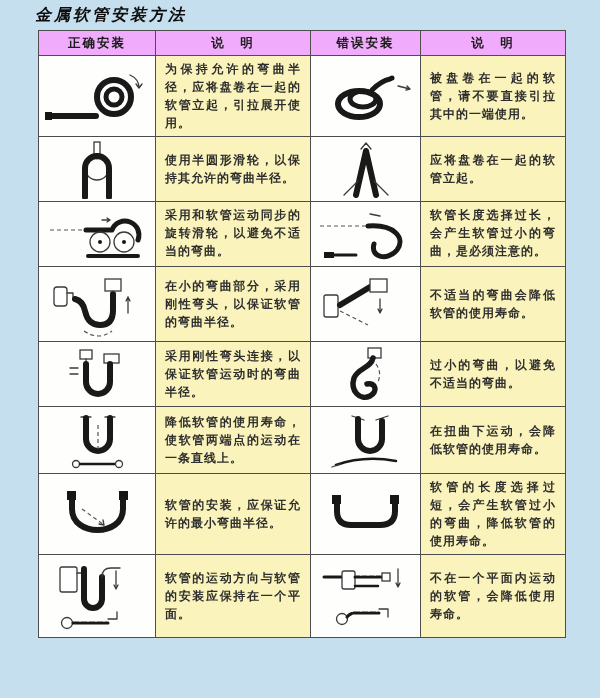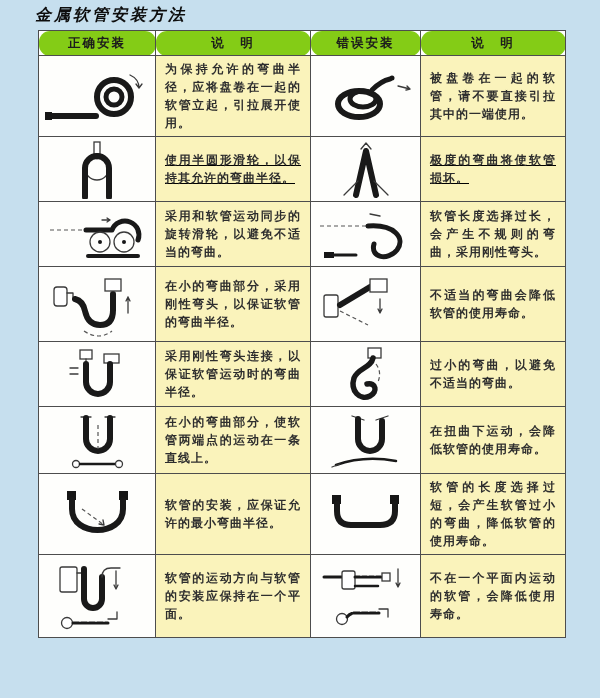--- a/index.html
+++ b/index.html
@@ -12,31 +12,31 @@
     margin:0;padding:5px 16px 4px 35px;
     font-size:16px;font-weight:bold;font-style:italic;
     color:#0d0d0d;letter-spacing:3px;
   }
   table.install{
     border-collapse:collapse;margin-left:38px;width:527px;table-layout:fixed;
     background:#fff;
   }
   table.install th, table.install td{border:1px solid #4d4d4d;}
   table.install th{
-    background:#84cc16;color:#1c1c1c;
+    background:#f0abfc;color:#1c1c1c;
     font-size:12.5px;font-weight:bold;letter-spacing:2px;
-    height:22px;text-align:center;border-radius:11px;
+    height:22px;text-align:center;
   }
   td.img{background:#fefefc;text-align:center;vertical-align:middle;padding:2px;}
   td.desc{
     background:#faf3bb;color:#2e2e2e;
     font-size:12px;font-weight:bold;line-height:1.5;letter-spacing:1px;
     padding:4px 9px;vertical-align:middle;text-align:justify;
   }
-  tr.rh1{height:77px;padding-left:40px;} tr.rh2{height:65px;text-decoration:underline;} tr.rh3{height:65px;}
+  tr.rh1{height:77px;padding-left:40px;} tr.rh2{height:65px;} tr.rh3{height:65px;font-family:Liberation Mono, monospace;}
   tr.rh4{height:75px;} tr.rh5{height:65px;} tr.rh6{height:65px;}
   tr.rh7{height:70px;} tr.rh8{height:67px;} tr.rh9{height:83px;}
   svg{display:block;margin:0 auto;}
   .hose{stroke:#191919;fill:none;stroke-linecap:round;stroke-linejoin:round;}
   .thin{stroke:#3a3a3a;fill:none;stroke-width:1.3;stroke-linecap:round;stroke-linejoin:round;}
   .dash{stroke:#555;fill:none;stroke-width:1.2;stroke-dasharray:4 3;}
   .solidfill{fill:#161616;stroke:none;}
   .boxoutline{fill:#ffffff;stroke:#3a3a3a;stroke-width:1.3;}
 </style>
 </head>
@@ -94,21 +94,21 @@
         </svg>
       </td>
       <td class="desc">使用半圆形滑轮，以保持其允许的弯曲半径。</td>
       <td class="img">
         <svg width="104" height="60" viewBox="0 0 104 60">
           <path class="hose" d="M42,56 L52,12 L62,56" stroke-width="6"></path>
           <path class="thin" d="M30,56 L44,42 M74,56 L60,42"></path>
           <path class="thin" d="M47,10 l5,-6 l5,6"></path>
         </svg>
       </td>
-      <td class="desc">极度的弯曲将使软管损坏。</td>
+      <td class="desc">应将盘卷在一起的软管立起。</td>
     </tr>
 
     <tr class="rh3">
       <td class="img">
         <svg width="110" height="60" viewBox="0 0 110 60">
           <path class="dash" d="M8,26 H44"></path>
           <path class="hose" d="M44,26 H70 A13,13 0 0 1 96,36" stroke-width="5"></path>
           <circle class="thin" cx="58" cy="38" r="10"></circle>
           <circle class="solidfill" cx="58" cy="38" r="2"></circle>
           <circle class="thin" cx="82" cy="38" r="10"></circle>
@@ -120,21 +120,21 @@
       <td class="desc">采用和软管运动同步的旋转滑轮，以避免不适当的弯曲。</td>
       <td class="img">
         <svg width="104" height="60" viewBox="0 0 104 60">
           <path class="dash" d="M6,22 H54"></path>
           <path class="hose" d="M54,22 C80,20 92,34 83,46 C74,57 56,54 60,40" stroke-width="5"></path>
           <rect class="solidfill" x="10" y="48" width="10" height="6"></rect>
           <line class="hose" x1="20" y1="51" x2="42" y2="51" stroke-width="3"></line>
           <path class="thin" d="M56,10 l10,2"></path>
         </svg>
       </td>
-      <td class="desc">软管长度选择过长，会产生不规则的弯曲，采用刚性弯头。</td>
+      <td class="desc">软管长度选择过长，会产生软管过小的弯曲，是必须注意的。</td>
     </tr>
 
     <tr class="rh4">
       <td class="img">
         <svg width="110" height="70" viewBox="0 0 110 70">
           <rect class="boxoutline" x="12" y="18" width="13" height="19" rx="3"></rect>
           <path class="thin" d="M25,24 h6 v6"></path>
           <path class="hose" d="M33,30 q8,2 10,12 q3,14 15,14 q13,0 13,-15 V25" stroke-width="6"></path>
           <rect class="boxoutline" x="63" y="10" width="16" height="12"></rect>
           <path class="dash" d="M42,62 q15,10 28,0"></path>
@@ -179,21 +179,21 @@
       <td class="img">
         <svg width="110" height="62" viewBox="0 0 110 62">
           <path class="thin" d="M39,8 h10 M63,8 h10"></path>
           <path class="hose" d="M44,9 V30 A12,12 0 0 0 68,30 V9" stroke-width="6"></path>
           <path class="dash" d="M56,16 V40"></path>
           <circle class="boxoutline" cx="34" cy="55" r="3.5"></circle>
           <line class="hose" x1="38" y1="55" x2="73" y2="55" stroke-width="2.5"></line>
           <circle class="boxoutline" cx="77" cy="55" r="3.5"></circle>
         </svg>
       </td>
-      <td class="desc">在小的弯曲部分，使软管两端点的运动在一条直线上。</td>
+      <td class="desc">降低软管的使用寿命，使软管两端点的运动在一条直线上。</td>
       <td class="img">
         <svg width="104" height="62" viewBox="0 0 104 62">
           <path class="thin" d="M38,7 l12,4 M62,11 l12,-4"></path>
           <path class="hose" d="M44,10 V30 A12,12 0 0 0 68,30 V12" stroke-width="6"></path>
           <path class="hose" d="M22,56 Q50,46 82,52" stroke-width="2.5"></path>
           <path class="thin" d="M18,58 l8,-3"></path>
         </svg>
       </td>
       <td class="desc">在扭曲下运动，会降低软管的使用寿命。</td>
     </tr>

